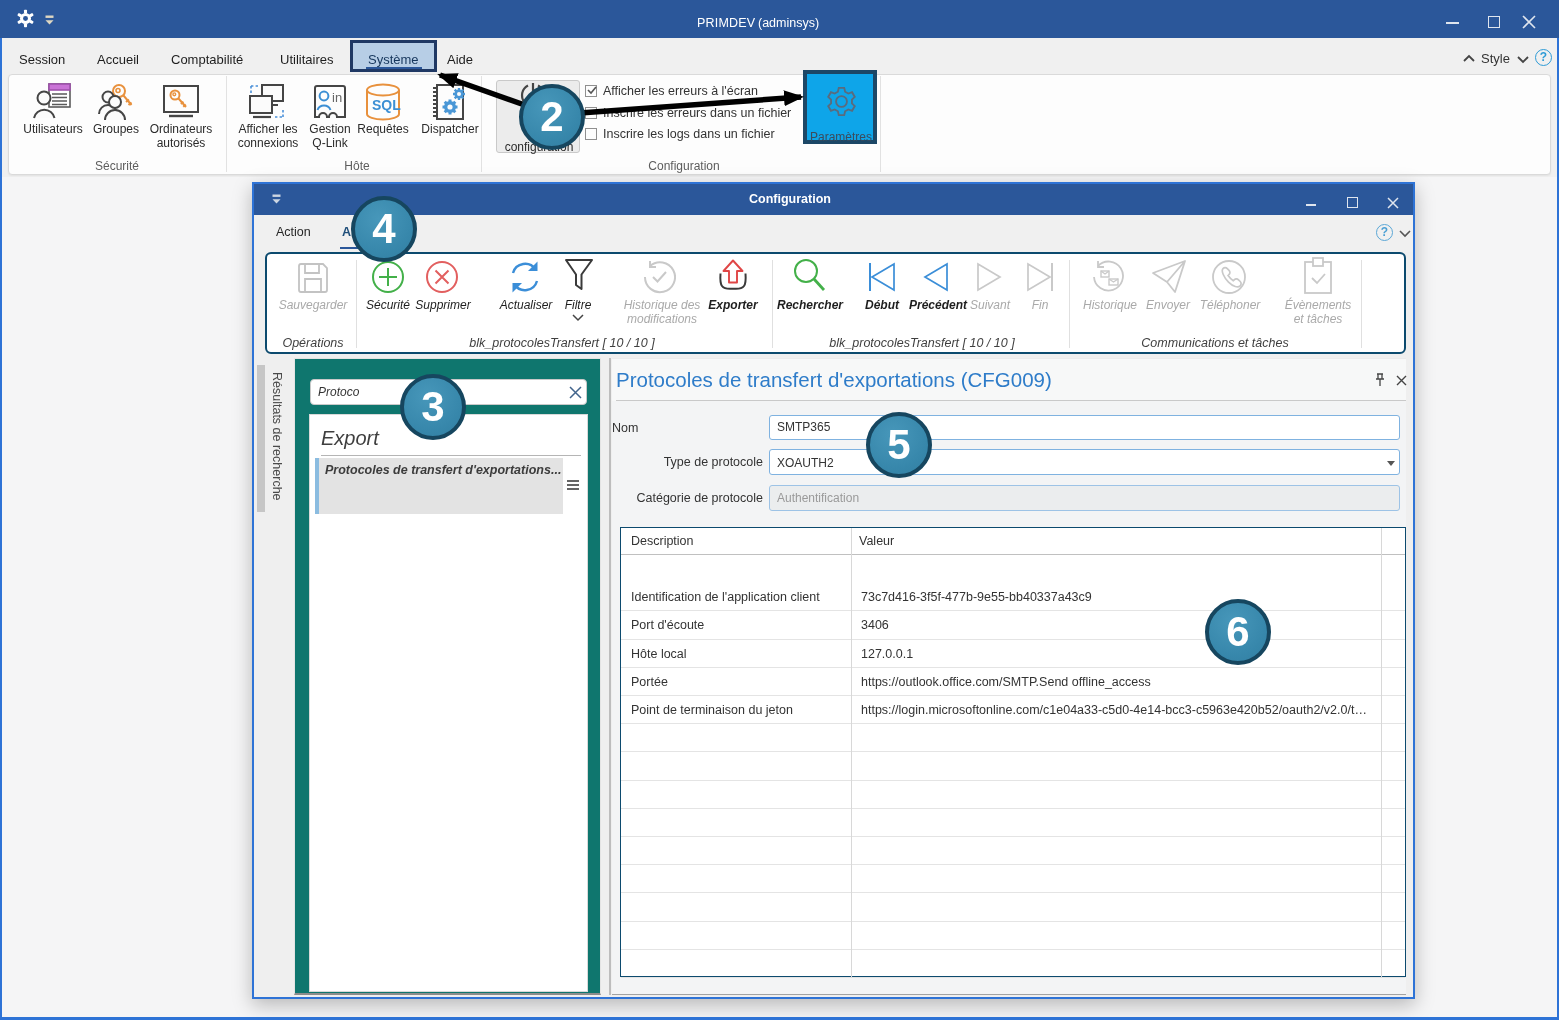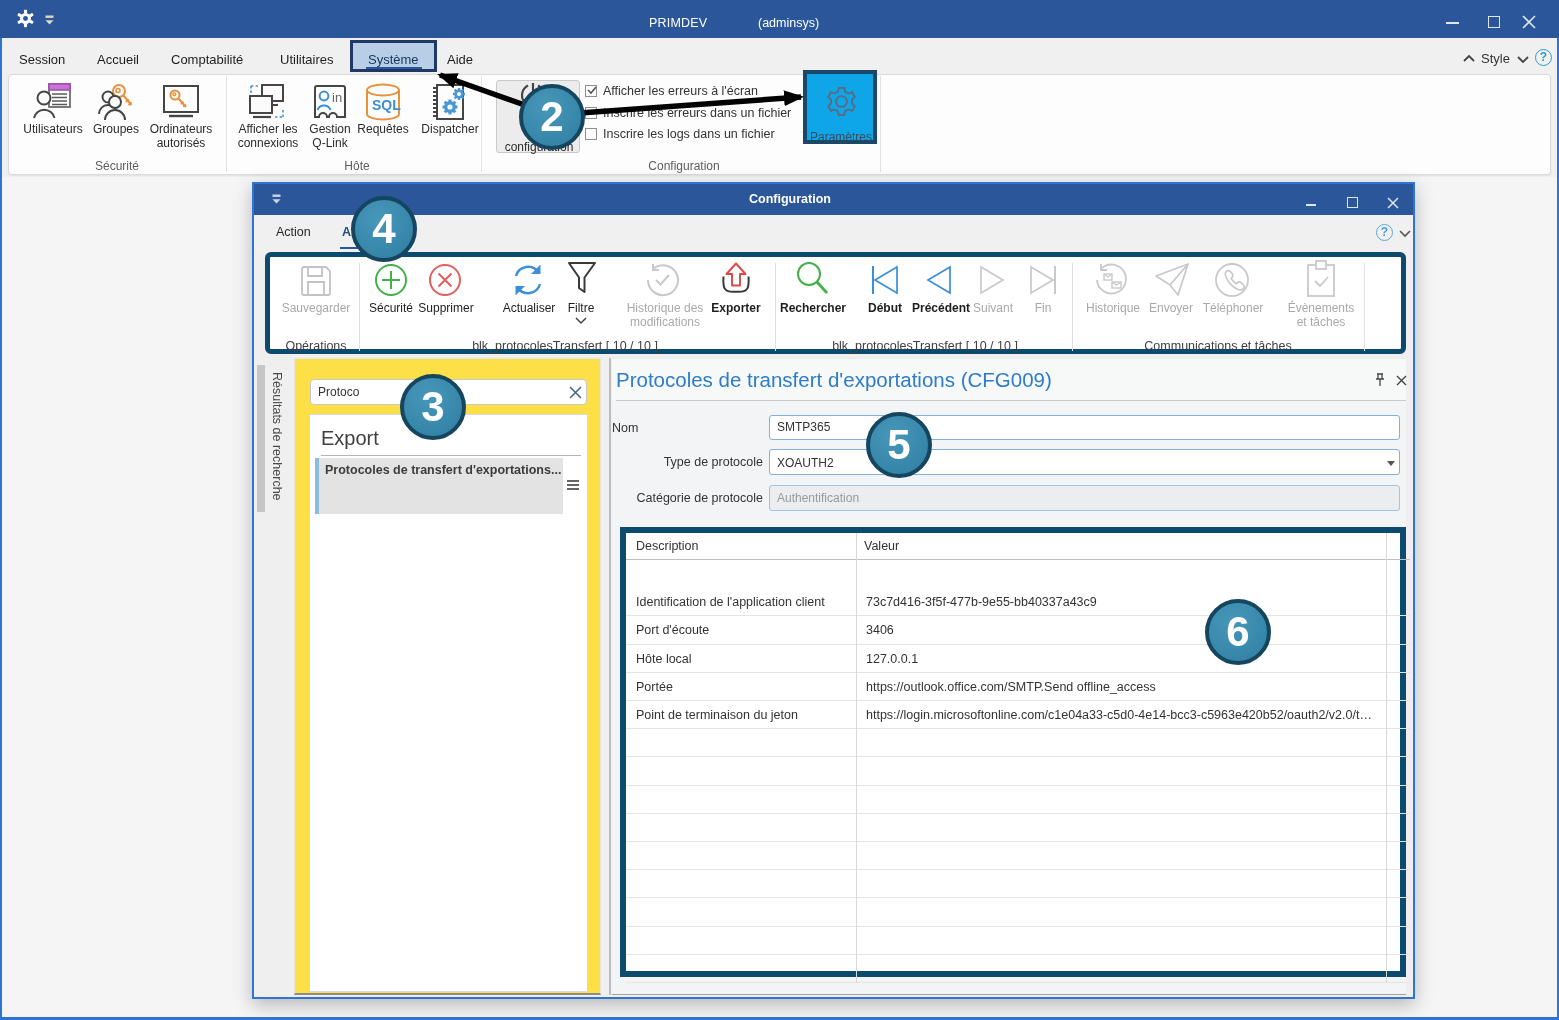--- a/index.html
+++ b/index.html
@@ -16,21 +16,21 @@
   .glabel { position:absolute; font-size:12px; color:#5d5d5d; text-align:center; }
   .blabel { position:absolute; font-size:12px; color:#2b2b2b; text-align:center; white-space:nowrap; }
   .vsep { position:absolute; width:1px; background:#e2e2e2; }
 
   
   #dialog { position:absolute; left:252px; top:182px; width:1163px; height:817px; background:#efefef; overflow:hidden;
             border:2px solid #2e73d6; box-shadow:0 6px 18px rgba(0,0,0,0.25); }
   #dlg-title { position:absolute; left:0; top:0; width:100%; height:31px; background:#2b579a; }
   #dlg-tabs { position:absolute; left:0; top:31px; width:100%; height:37px; background:#f0f0f0; }
   #dlg-toolbar { position:absolute; left:11px; top:68px; width:1141px; height:102px; background:#fff;
-                 border:5px solid #0c4a6e; border-radius:6px; }
+                 border:2px solid #0c4a6e; border-radius:6px;font-style:italic; }
   .titem { position:absolute; text-align:center; font-size:12px; color:#1e1e1e; white-space:nowrap; }
   .titem.dis { color:#a9a9a9; }
   .tgroup { position:absolute; font-size:12.5px; color:#3f3f3f; text-align:center; white-space:nowrap; }
   .tsep { position:absolute; top:6px; height:88px; width:1px; background:#e0e0e0; }
 
   
   .callout { position:absolute; width:66px; height:66px; border-radius:50%;
              background:radial-gradient(circle at 40% 32%, #4797ba 0%, #3787ab 65%, #327ea1 100%);
              border:4px solid #16465f; color:#fff; font-size:42px; font-weight:bold;
              display:flex; align-items:center; justify-content:center; z-index:60; }
@@ -54,21 +54,21 @@
     <use href="#gt" transform="rotate(180 50 50)"></use>
         <use href="#gt" transform="rotate(240 50 50)"></use>
     <use href="#gt" transform="rotate(300 50 50)"></use>
       </g>
     <circle cx="50" cy="50" r="13" fill="#2b579a"></circle>
   </svg>
   <svg class="abs" style="left:45px;top:15px" width="9" height="10" viewBox="0 0 9 10">
     <rect x="0.5" y="0.5" width="8" height="2.4" fill="#ded7c2"></rect>
     <path fill="#ded7c2" d="M0.5 5.2h8L4.5 9.4z"></path>
   </svg>
-  <div class="abs" style="left:649px;top:16px;color:#fff;font-size:12.5px;letter-spacing:0.2px;">PRIMDEV</div>
+  <div class="abs" style="left:697px;top:16px;color:#fff;font-size:12.5px;letter-spacing:0.2px;">PRIMDEV</div>
   <div class="abs" style="left:758px;top:16px;color:#fff;font-size:12.5px;">(adminsys)</div>
   <div class="abs" style="left:1446px;top:22px;width:13px;height:2px;background:#dfe5ee;"></div>
   <div class="abs" style="left:1488px;top:16px;width:12px;height:12px;border:1.5px solid #dfe5ee;"></div>
   <svg class="abs" style="left:1522px;top:15px" width="14" height="14" viewBox="0 0 14 14">
     <path stroke="#dfe5ee" stroke-width="1.6" d="M1 1l12 12M13 1L1 13"></path>
   </svg>
 </div>
 
 <div id="tabrow">
   <div class="tab" style="left:19px;">Session</div>
@@ -330,21 +330,21 @@
       <rect x="10" y="1" width="10" height="8" fill="#fff" stroke="#c9c9c9" stroke-width="1.8"></rect>
       <path d="M9 21l5 5 8-9" fill="none" stroke="#c9c9c9" stroke-width="1.8"></path>
     </svg>
     <div class="titem dis" style="left:1010px;top:44px;width:82px;">Évènements<br>et tâches</div>
     <div class="tgroup" style="left:828px;top:82px;width:240px;">Communications et tâches</div>
   </div>
 
   <div class="abs" style="left:3px;top:181px;width:8px;height:147px;background:#c6c6c6;"></div>
   <div class="abs" style="left:16px;top:188px;font-size:12.5px;color:#4a4a4a;writing-mode:vertical-rl;">Résultats de recherche</div>
 
-  <div class="abs" style="left:40px;top:174px;width:307px;height:637px;background:#fde047;border:1px solid #e4e4e4;border-bottom:2px solid #8c8c8c;">
+  <div class="abs" style="left:40px;top:174px;width:307px;height:637px;background:#0f766e;border:1px solid #e4e4e4;border-bottom:2px solid #8c8c8c;font-style:italic;">
     <div class="abs" style="left:15px;top:20px;width:277px;height:26px;background:#fff;border:1px solid #c9c9c9;border-radius:4px;">
       <div class="abs" style="left:7px;top:5px;font-size:12px;color:#333;">Protoco</div>
       <svg class="abs" style="left:258px;top:6px" width="13" height="13" viewBox="0 0 13 13">
           <path stroke="#41648c" stroke-width="1.5" d="M1 1l11 11M12 1L1 12"></path>
         </svg>
     </div>
     <div class="abs" style="left:14px;top:55px;width:279px;height:578px;background:#fff;border:1px solid #d9d9d9;">
       <div class="abs" style="left:11px;top:12px;font-size:20px;color:#3f3f3f;">Export</div>
       <div class="abs" style="left:11px;top:40px;width:260px;height:1px;background:#b5b5b5;"></div>
       <div class="abs" style="left:5px;top:43px;width:248px;height:56px;background:#e3e3e3;">
@@ -379,21 +379,21 @@
       <div class="abs" style="left:7px;top:6px;font-size:12px;color:#333;">XOAUTH2</div>
       <svg class="abs" style="left:617px;top:11px" width="8" height="5" viewBox="0 0 8 5">
           <path fill="#555" d="M0 0h8L4 5z"></path>
         </svg>
     </div>
     <div class="abs" style="left:0px;top:132px;width:151px;font-size:12.5px;color:#333;text-align:right;">Catégorie de protocole</div>
     <div class="abs" style="left:157px;top:126px;width:631px;height:26px;border:1.5px solid #9dc3e6;border-radius:3px;background:#ebedee;">
       <div class="abs" style="left:7px;top:5px;font-size:12px;color:#9a9a9a;">Authentification</div>
     </div>
 
-    <div class="abs" style="left:8px;top:168px;width:786px;height:450px;border:6px solid #0c4a6e;background:#fff;font-size:12.5px;color:#333;">
+    <div class="abs" style="left:8px;top:168px;width:786px;height:450px;border:1px solid #0c4a6e;background:#fff;font-size:12.5px;color:#333;">
       <div class="abs" style="left:0;top:0;width:784px;height:27px;border-bottom:1px solid #c0c0c0;">
         <div class="abs" style="left:10px;top:6px;">Description</div>
         <div class="abs" style="left:238px;top:6px;">Valeur</div>
       </div>
       <div class="trow" style="top:55.2px;">
           <span class="c1">Identification de l'application client</span>
           <span class="c2">73c7d416-3f5f-477b-9e55-bb40337a43c9</span>
         </div>
       <div class="trow" style="top:83.4px;">
           <span class="c1">Port d'écoute</span>

